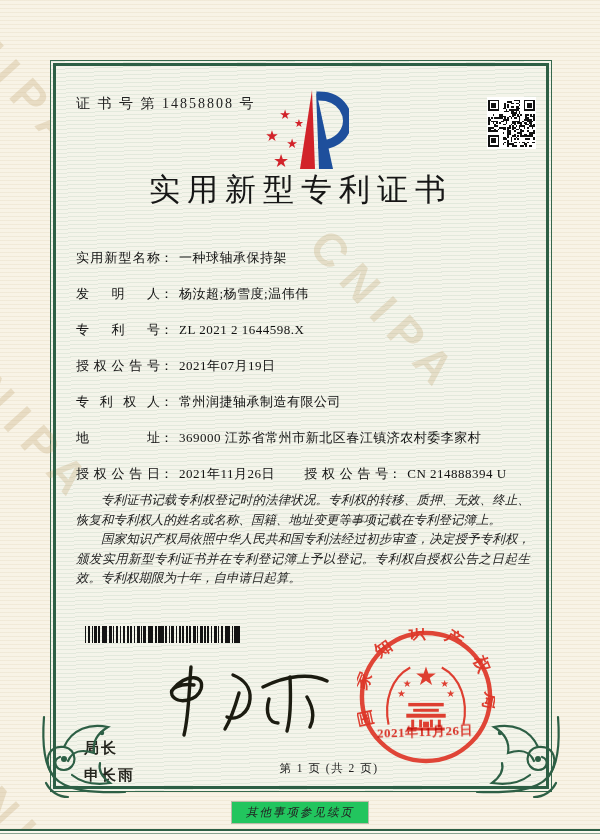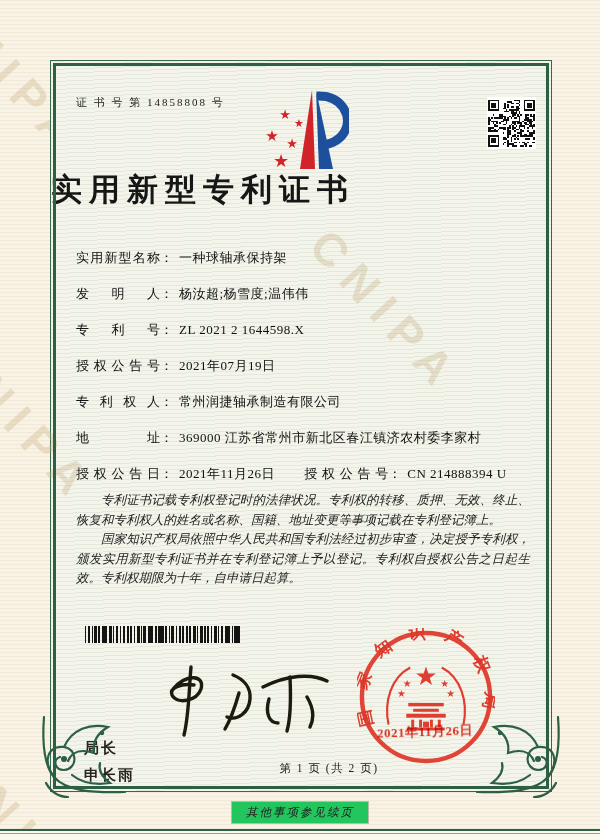--- a/index.html
+++ b/index.html
@@ -20,27 +20,27 @@
     position:absolute;left:50px;top:60px;width:500px;height:730px;z-index:1;
     border:1px solid #35684d;
     background-color:#f4f4ea;
     background-image:repeating-linear-gradient(178deg, rgba(125,168,138,.15) 0 1px, rgba(0,0,0,0) 1px 4px);
   }
   .panel::before{
     content:"";position:absolute;inset:2px;border:3px solid #2d5f45;pointer-events:none;z-index:2;
   }
   .panel .inner-wm{z-index:0;}
   .content{position:absolute;inset:0;z-index:1;}
-  .cert-no{position:absolute;left:25px;top:34px;font-size:11px;letter-spacing:2px;color:#222;}
+  .cert-no{position:absolute;left:25px;top:34px;font-size:14px;letter-spacing:2px;color:#222;}
   .logo{position:absolute;left:204px;top:26px;width:94px;height:86px;}
   .qr{position:absolute;left:436px;top:36px;width:47px;height:50px;background:#fff;padding:1px;}
   .qr svg{width:100%;height:100%;display:block;shape-rendering:crispEdges;}
   .title{
-    position:absolute;left:0;top:108px;width:100%;text-align:left;
-    font-size:31px;font-weight:bold;letter-spacing:7px;color:#161616;
+    position:absolute;left:0;top:108px;width:100%;text-align:center;
+    font-size:31px;font-weight:normal;letter-spacing:7px;color:#161616;
   }
   .fields{position:absolute;left:25px;top:179px;width:455px;font-size:13px;}
   .frow{line-height:36px;white-space:nowrap;}
   .flabel{
     display:inline-block;width:84px;text-align:justify;text-align-last:justify;
     vertical-align:top;color:#111;
   }
   .fcolon{display:inline-block;margin-right:6px;color:#111;}
   .fvalue{letter-spacing:.5px;color:#111;}
   .pair2{margin-left:26px;margin-top:12px;}

